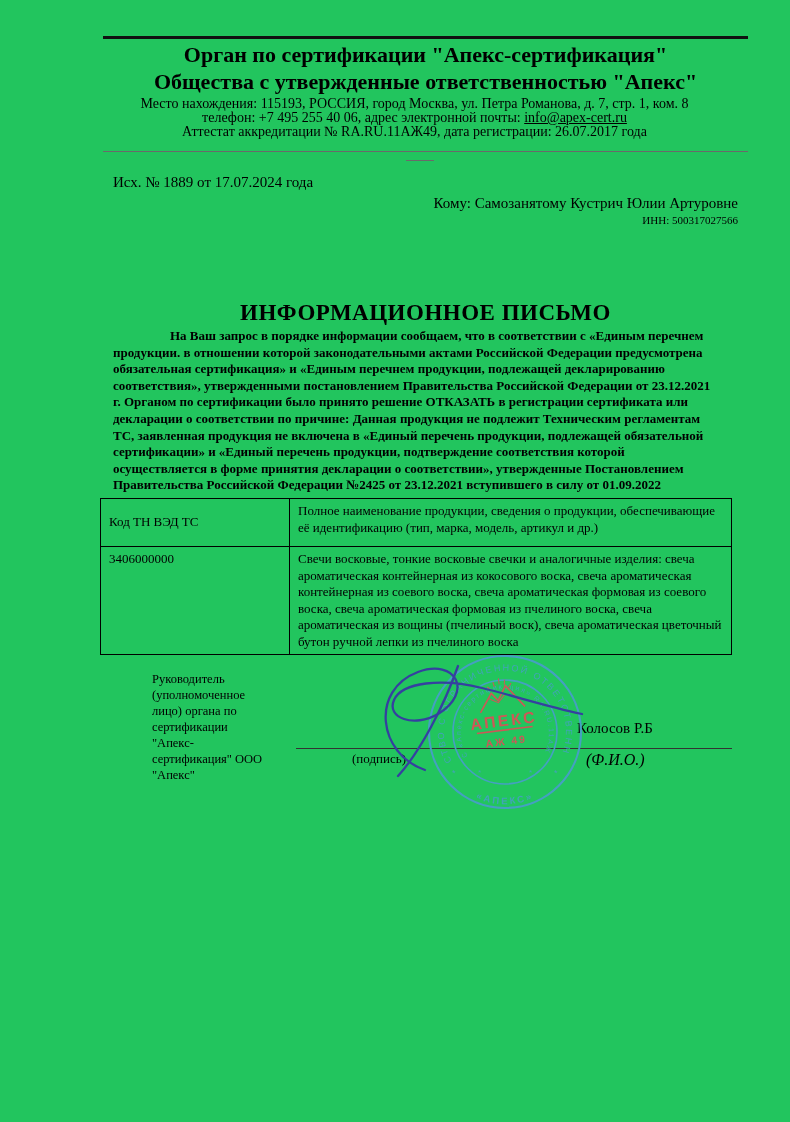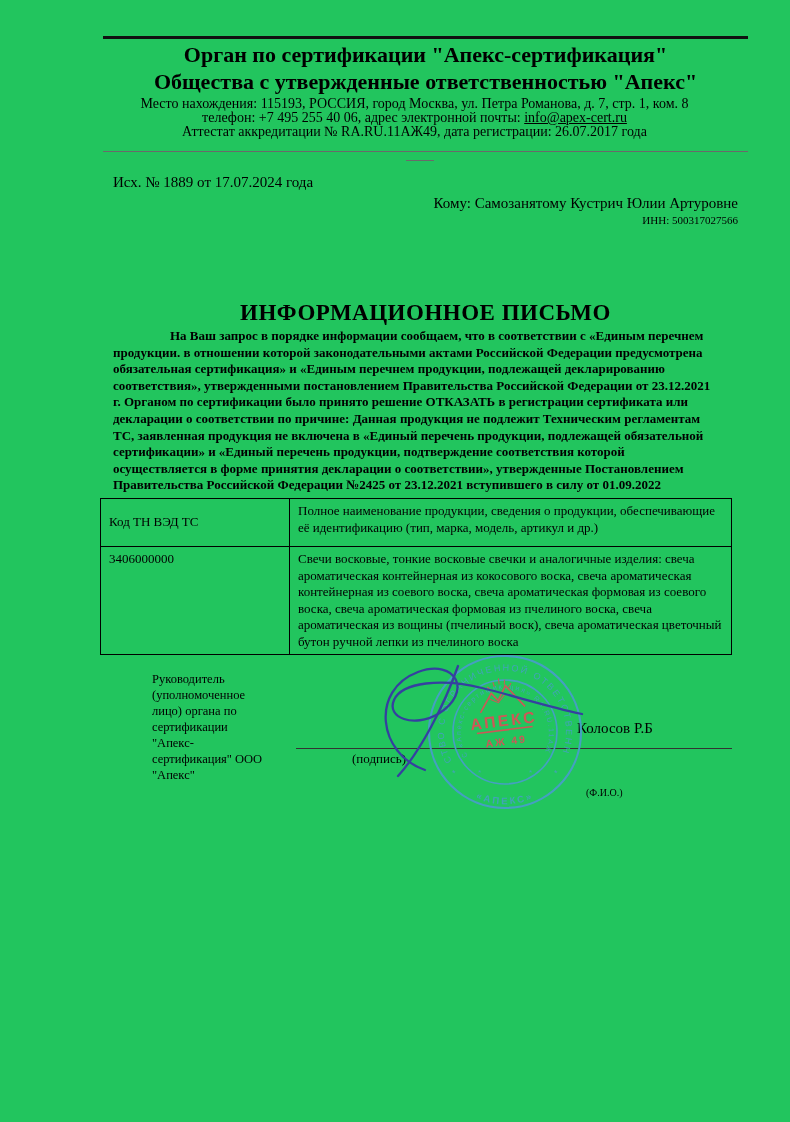--- a/index.html
+++ b/index.html
@@ -27,21 +27,21 @@
   .doc-table { left:100px; top:498px; width:632px; border-collapse:collapse; table-layout:fixed; }
   .doc-table td { border:1px solid #000; font-size:13px; line-height:16.5px; padding:4px 8px; vertical-align:top; }
   .doc-table .col-code { width:172px;margin-top:24px; }
   .doc-table tr.hdr { height:48px; }
   .doc-table tr.hdr td.code-cell { vertical-align:middle; }
   .doc-table tr.row { height:92px; }
   .role-block { left:152px; top:671px; width:132px; font-size:12.5px; line-height:16px; white-space:pre-line; }
   .sig-line { left:296px; top:748px; width:436px; border-top:1px solid #333; }
   .sign-caption { left:352px; top:751px; font-size:13px; }
   .fio-name { left:577px; top:720px; font-size:15px; }
-  .fio-caption { left:586px; top:787px; font-size:10px; }
+  .fio-caption { left:586px; top:751px; font-size:16px;font-style:italic; }
   .stamp-box { left:423px; top:650px; width:165px; height:165px; }
   .sig-box { left:330px; top:658px; width:260px; height:125px; }
   .stamp-box svg, .sig-box svg { display:block; }
   .stamp-ring-text { font-family:"Liberation Sans", sans-serif; opacity:0.9; }
 </style>
 </head>
 <body>
 
 <div class="page">
 

